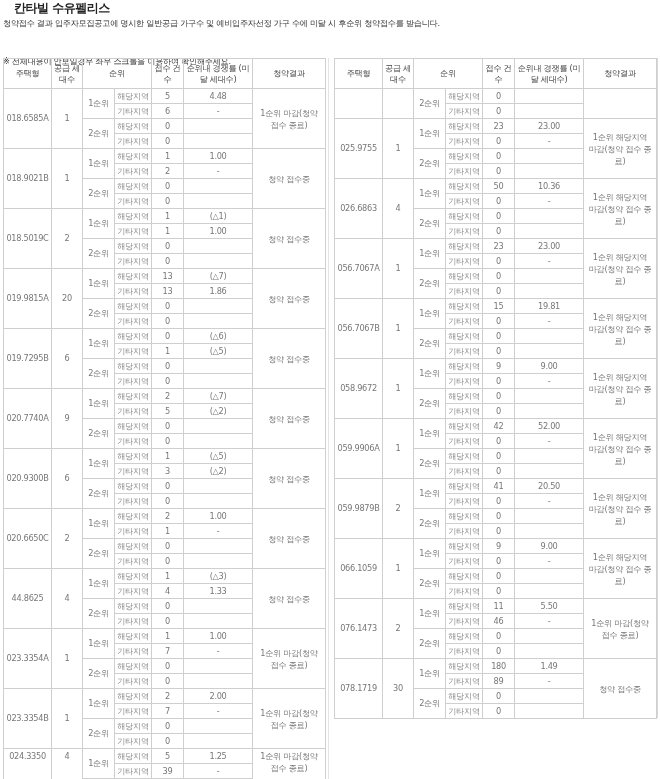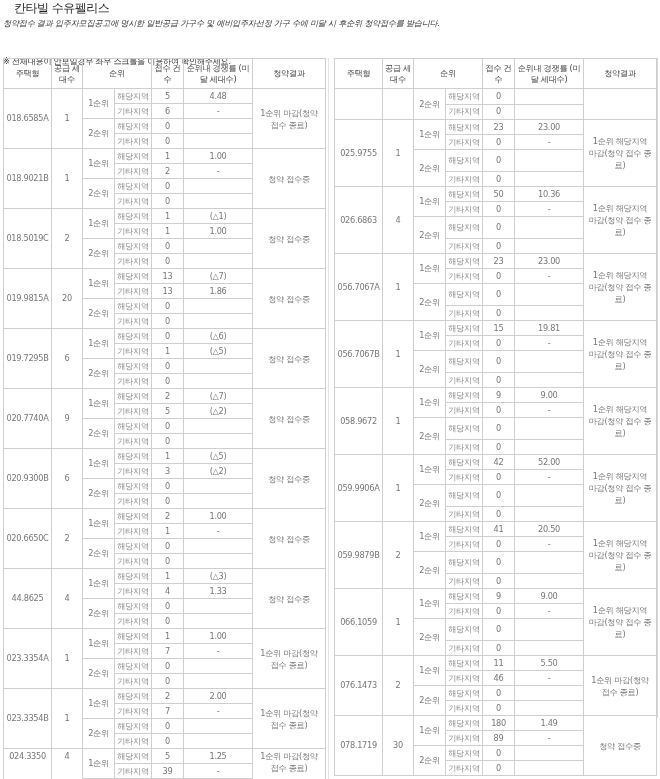--- a/index.html
+++ b/index.html
@@ -1,26 +1,26 @@
 <!DOCTYPE html>
 <html><head>
 <meta charset="utf-8">
 <style>
   * { box-sizing: border-box; margin: 0; padding: 0; }
   html, body { width: 660px; height: 779px; overflow: hidden; background: #ffffff; }
   body { font-family: "DejaVu Sans", "Liberation Sans", sans-serif; color: #666; position: relative; }
-  .title { position: absolute; left: 14px; top: 0px; font-size: 12px; font-weight: normal; color: #222; letter-spacing: -0.5px; }
-  .desc { position: absolute; left: 3px; top: 18px; font-size: 8.2px; color: #333; letter-spacing: -0.3px; white-space: nowrap; font-style: italic; }
+  .title { position: absolute; left: 14px; top: 0px; font-size: 12px; font-weight: bold; color: #222; letter-spacing: -0.5px; }
+  .desc { position: absolute; left: 3px; top: 18px; font-size: 8.2px; color: #333; letter-spacing: -0.3px; white-space: nowrap; }
   .note { position: absolute; left: 3px; top: 44px; font-size: 8.2px; color: #333; letter-spacing: -0.3px; white-space: nowrap; margin-top: 12px; }
   table.grid { position: absolute; top: 58px; border-collapse: collapse; table-layout: fixed; font-size: 8.2px; color: #777; letter-spacing: -0.3px; }
   table.grid td, table.grid th { border: 1px solid #cfcfcf; text-align: center; vertical-align: middle; font-weight: normal; line-height: 11px; overflow: hidden; }
   table.grid th { height: 30px; color: #444; padding: 0 2px; }
   table.grid td { height: 15px; padding: 0 1px; }
   table.grid td.area { color: #888; }
-  table.grid td.res { padding: 15px 4px; line-height: 12px; }
+  table.grid td.res { padding: 4px 4px; line-height: 12px; }
   #left { left: 3px; width: 322px; border-top: 1px solid #cfcfcf; }
   #right { left: 334px; width: 322px; }
   .edge { position: absolute; left: 657px; top: 58px; width: 1px; height: 660px; background: #d8d8d8; }
   .edge2 { position: absolute; left: 328px; top: 58px; width: 1px; height: 721px; background: #e4e4e4; }
 </style>
 </head>
 <body>
 
 <div class="title">칸타빌 수유펠리스</div>
 <div class="desc">청약접수 결과 입주자모집공고에 명시한 일반공급 가구수 및 예비입주자선정 가구 수에 미달 시 후순위 청약접수를 받습니다.</div>

